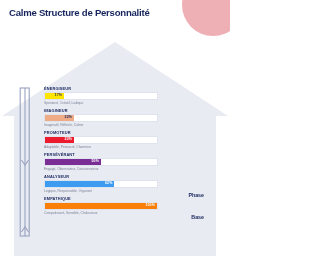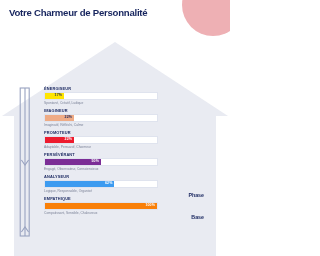--- a/index.html
+++ b/index.html
@@ -91,21 +91,21 @@
   }
   .anno-layer{position:absolute;left:44px;top:86px;width:160px;height:160px;z-index:4;}
 </style>
 </head>
 <body>
 
 <div id="stage">
 
   <div class="pink-circle"></div>
 
-  <div class="title">Votre Charmeur de Personnalité</div>
+  <div class="title">Calme Structure de Personnalité</div>
 
   <div class="house">
     <svg width="230" height="216" viewBox="0 0 230 216" xmlns="http://www.w3.org/2000/svg">
       <polygon points="115,2 228,76 2,76" fill="#e9ebf2"></polygon>
       <rect x="14" y="76" width="202" height="140" fill="#e9ebf2"></rect>
     </svg>
   </div>
 
   <div class="axis">
     <svg width="14" height="152" viewBox="0 0 14 152" xmlns="http://www.w3.org/2000/svg">

